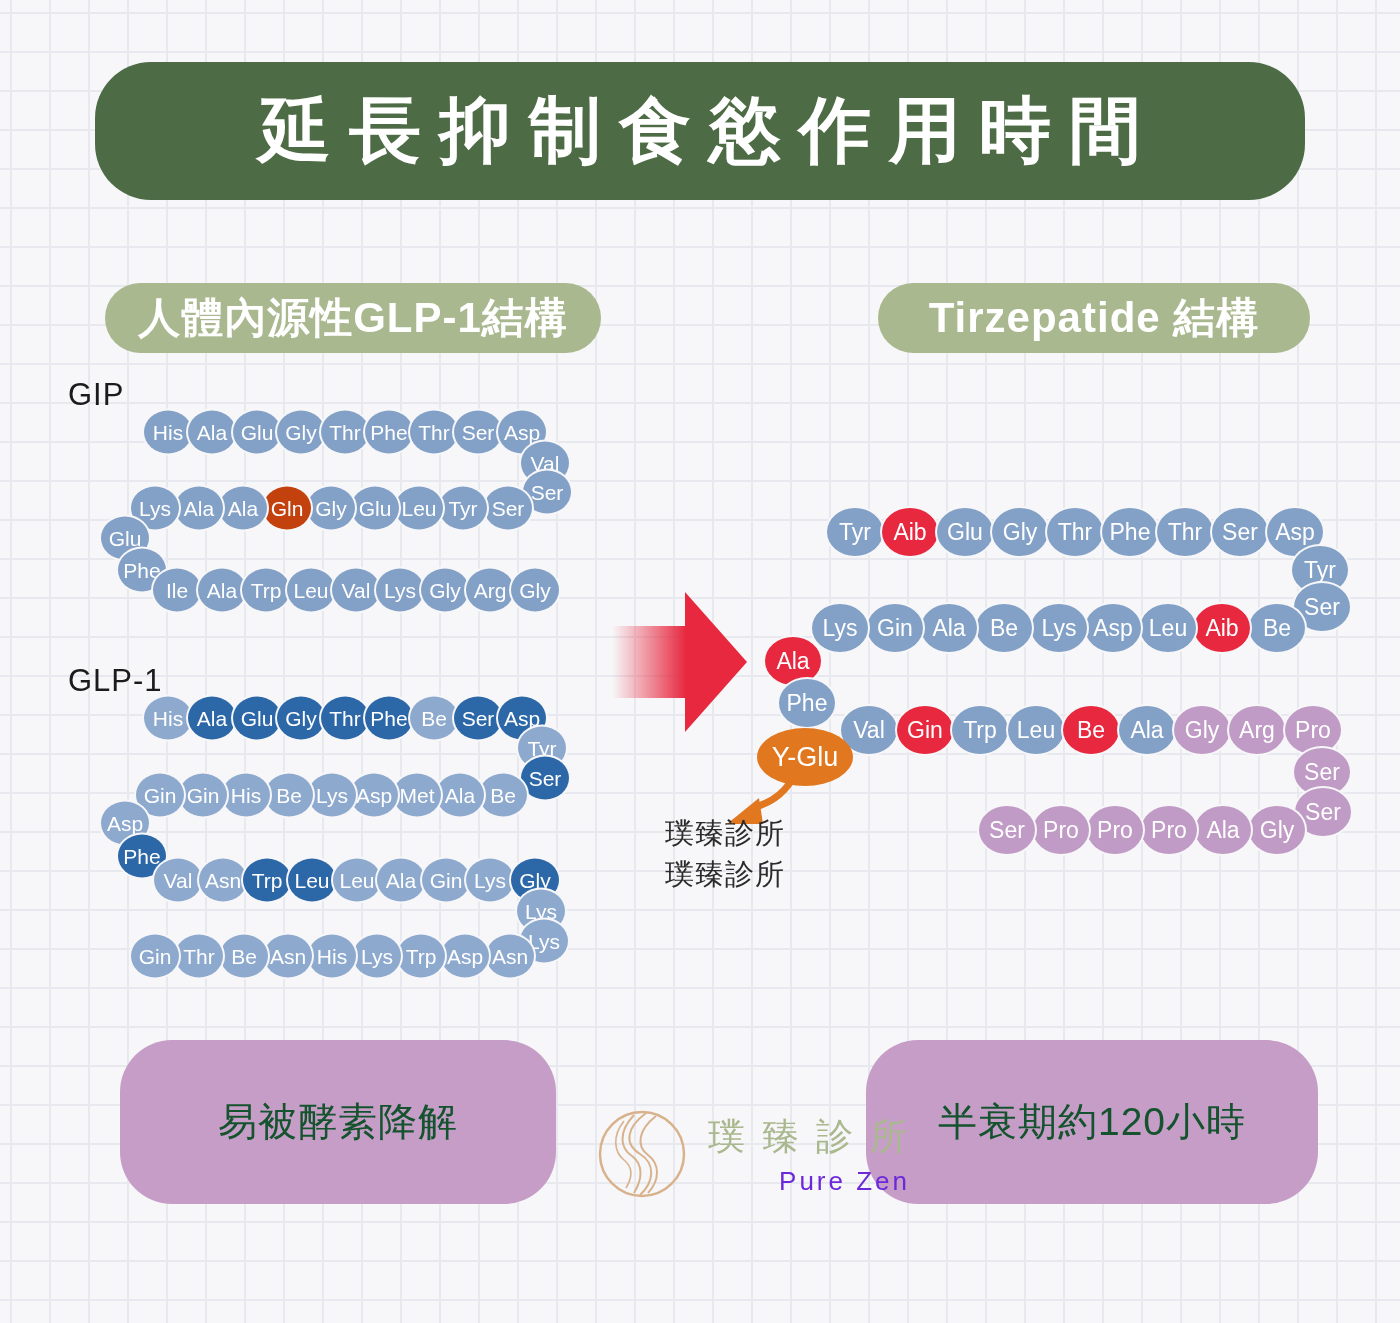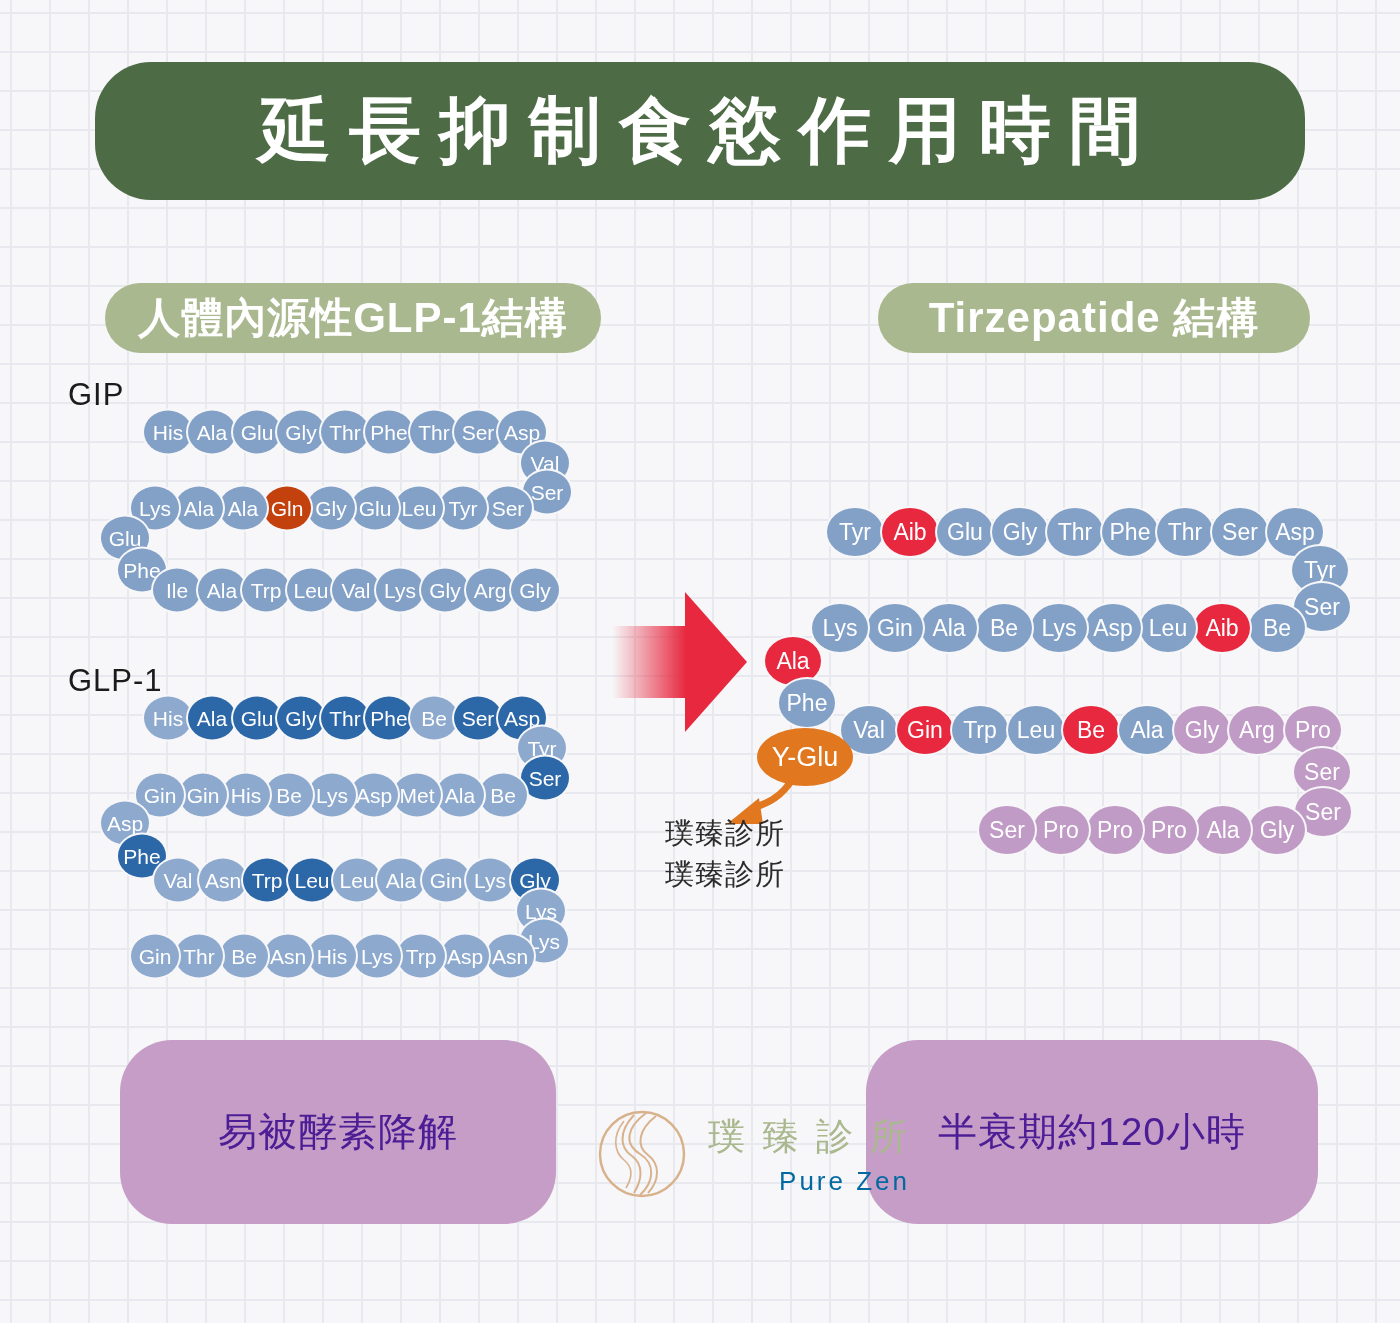--- a/index.html
+++ b/index.html
@@ -53,31 +53,31 @@
     display:flex;align-items:center;justify-content:center;
     color:#fff;font-size:27px;font-weight:400;
   }
   .yglu-arrow{left:715px;top:762px;}
   .note{
     left:665px;top:813px;width:220px;
     color:#2b2b2b;font-size:29px;line-height:41px;letter-spacing:1px;
   }
   
   .foot-box{
-    top:1040px;height:184px;background:#c59dc7;border-radius:52px;
+    top:1040px;height:164px;background:#c59dc7;border-radius:52px;
     display:flex;flex-direction:column;align-items:center;justify-content:center;
-    color:#4c1d95;font-size:39px;line-height:66px;letter-spacing:1px;font-weight:500;
+    color:#14532d;font-size:39px;line-height:66px;letter-spacing:1px;font-weight:500;
   }
   .foot-left{left:120px;width:436px;}
   .foot-right{left:866px;width:452px;}
   
   .logo{left:596px;top:1108px;display:flex;align-items:center;}
   .logo-text{margin-left:20px;}
   .logo-zh{color:#a9b88e;font-size:37px;letter-spacing:17px;white-space:nowrap;}
-  .logo-en{color:#0369a1;font-size:26px;letter-spacing:3px;text-align:right;padding-right:14px;margin-top:4px;}
+  .logo-en{color:#6d28d9;font-size:26px;letter-spacing:3px;text-align:right;padding-right:14px;margin-top:4px;}
 </style>
 </head>
 <body>
 
 <div class="abs title-bar">延長抑制食慾作用時間</div>
 
 <div class="abs badge badge-left">人體內源性GLP-1結構</div>
 <div class="abs badge badge-right">Tirzepatide 結構</div>
 
 <div class="abs sec-label gip-label">GIP</div>

